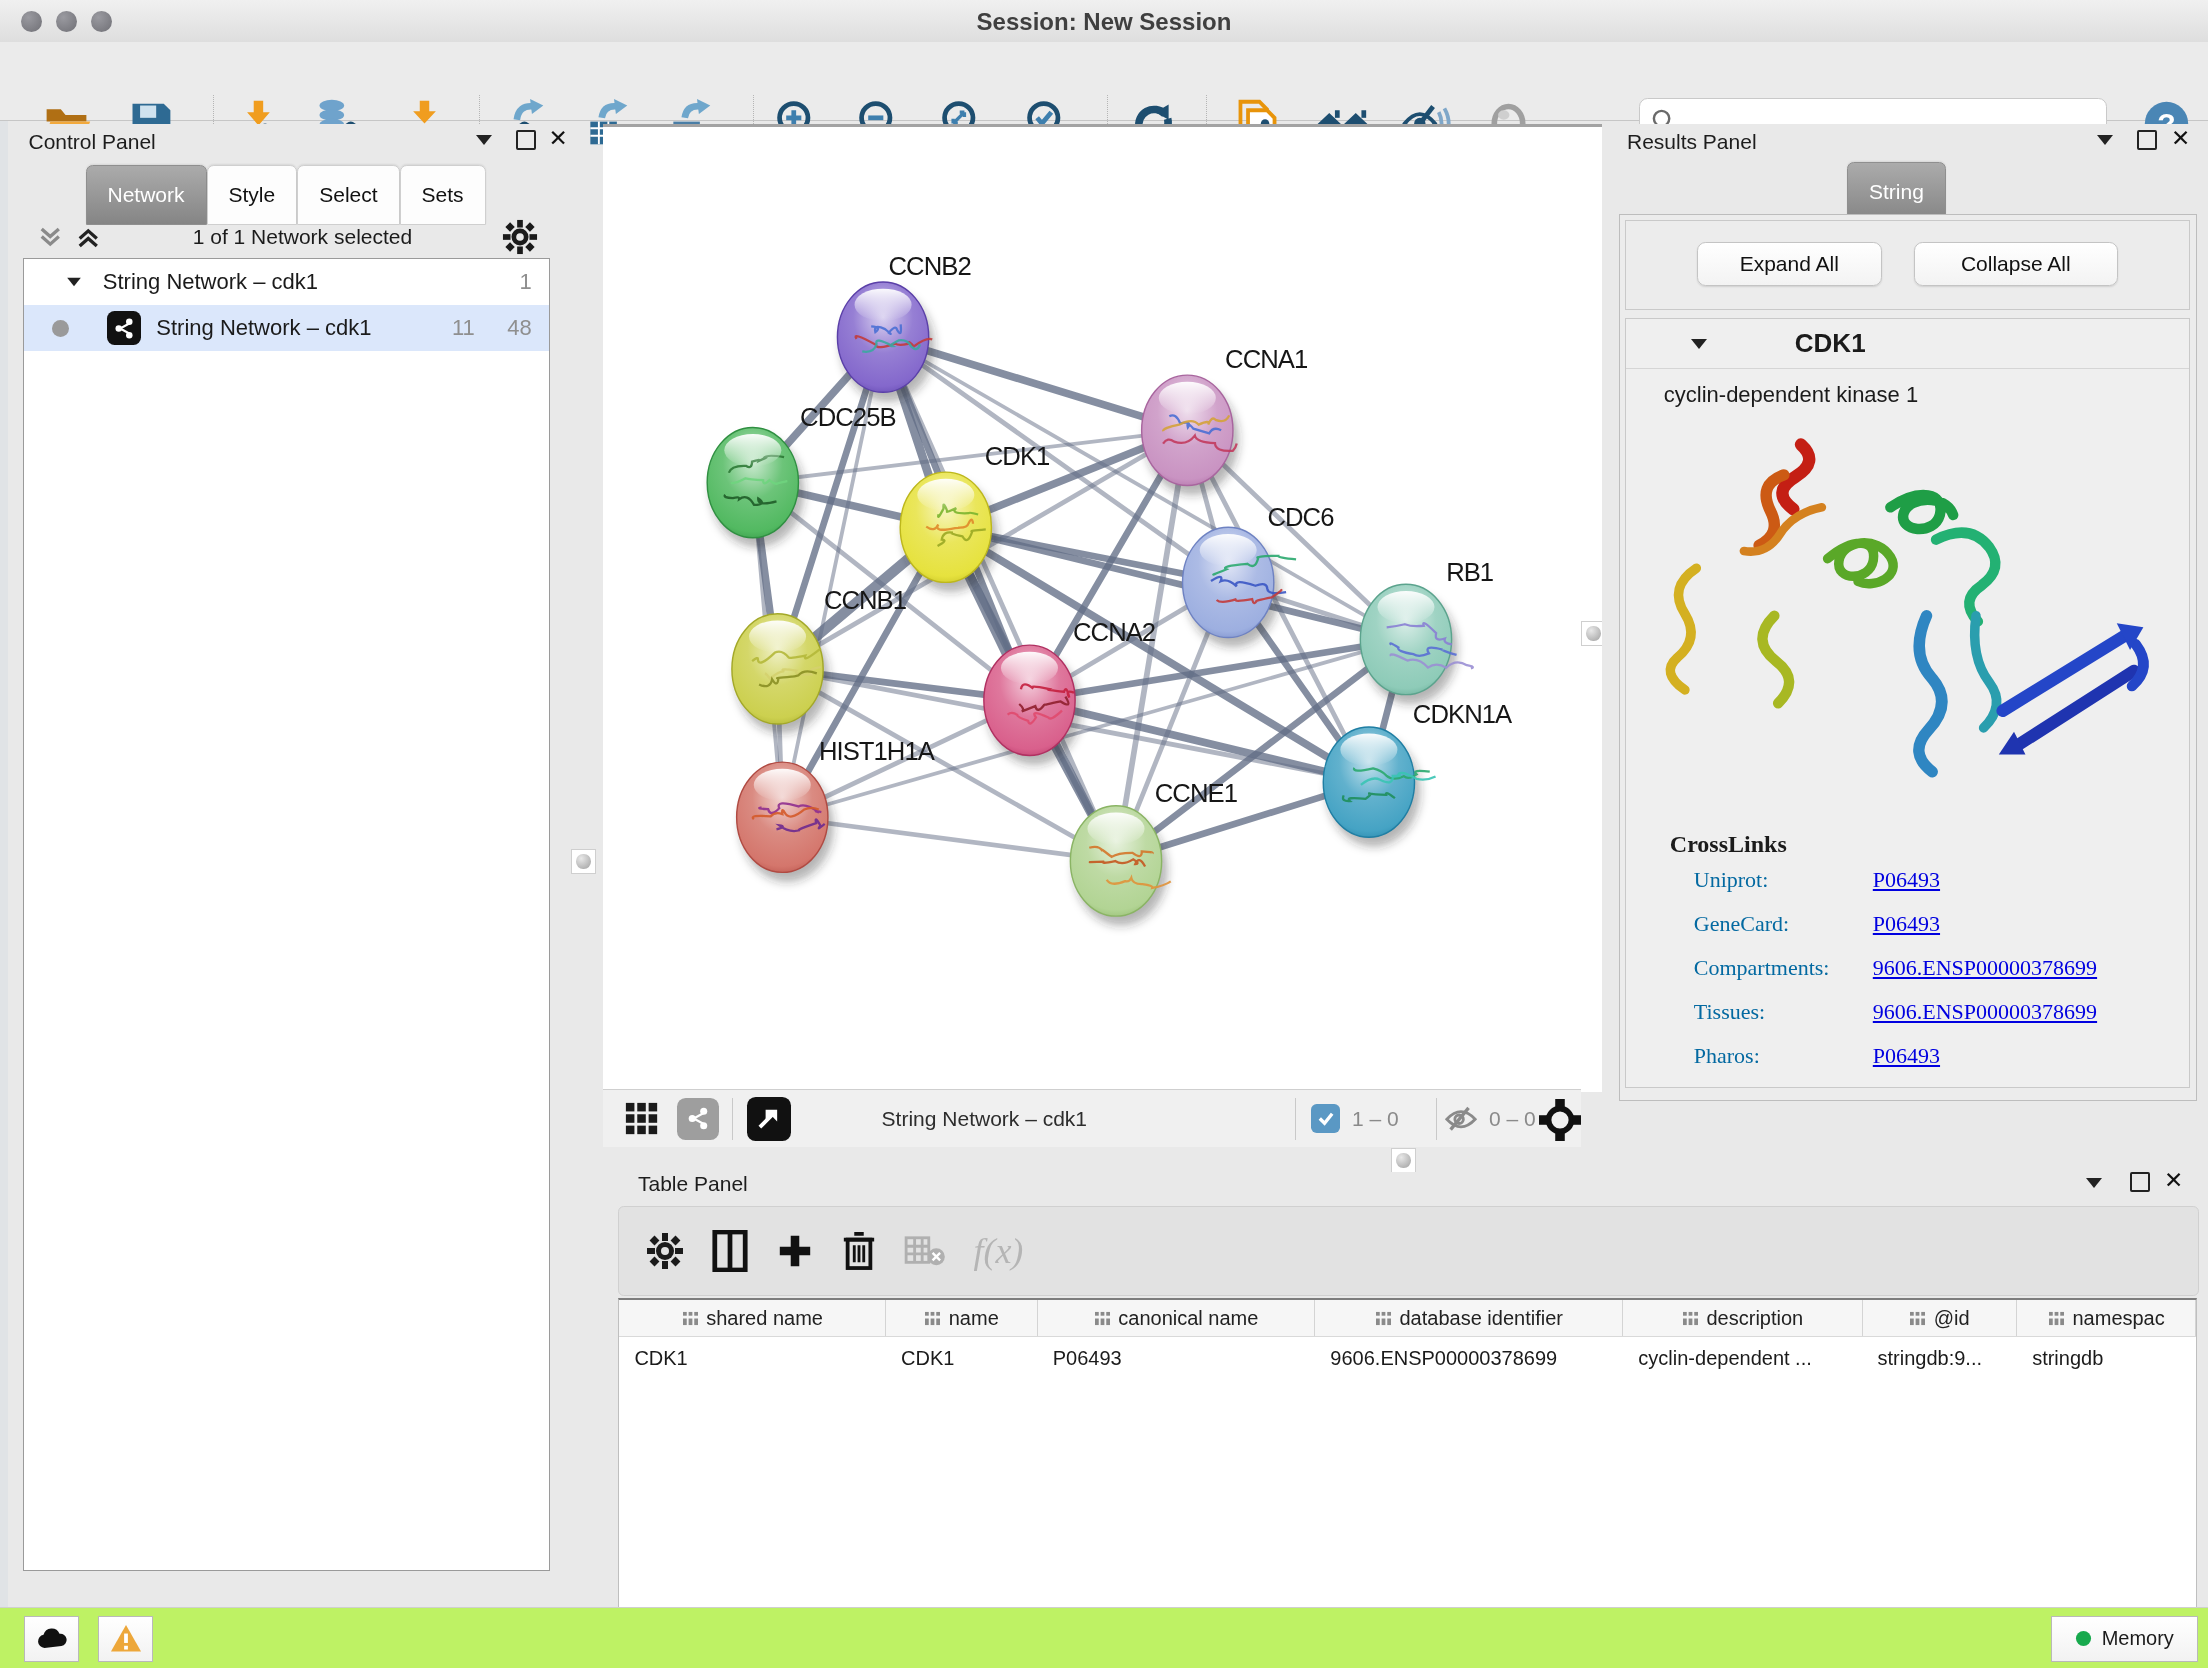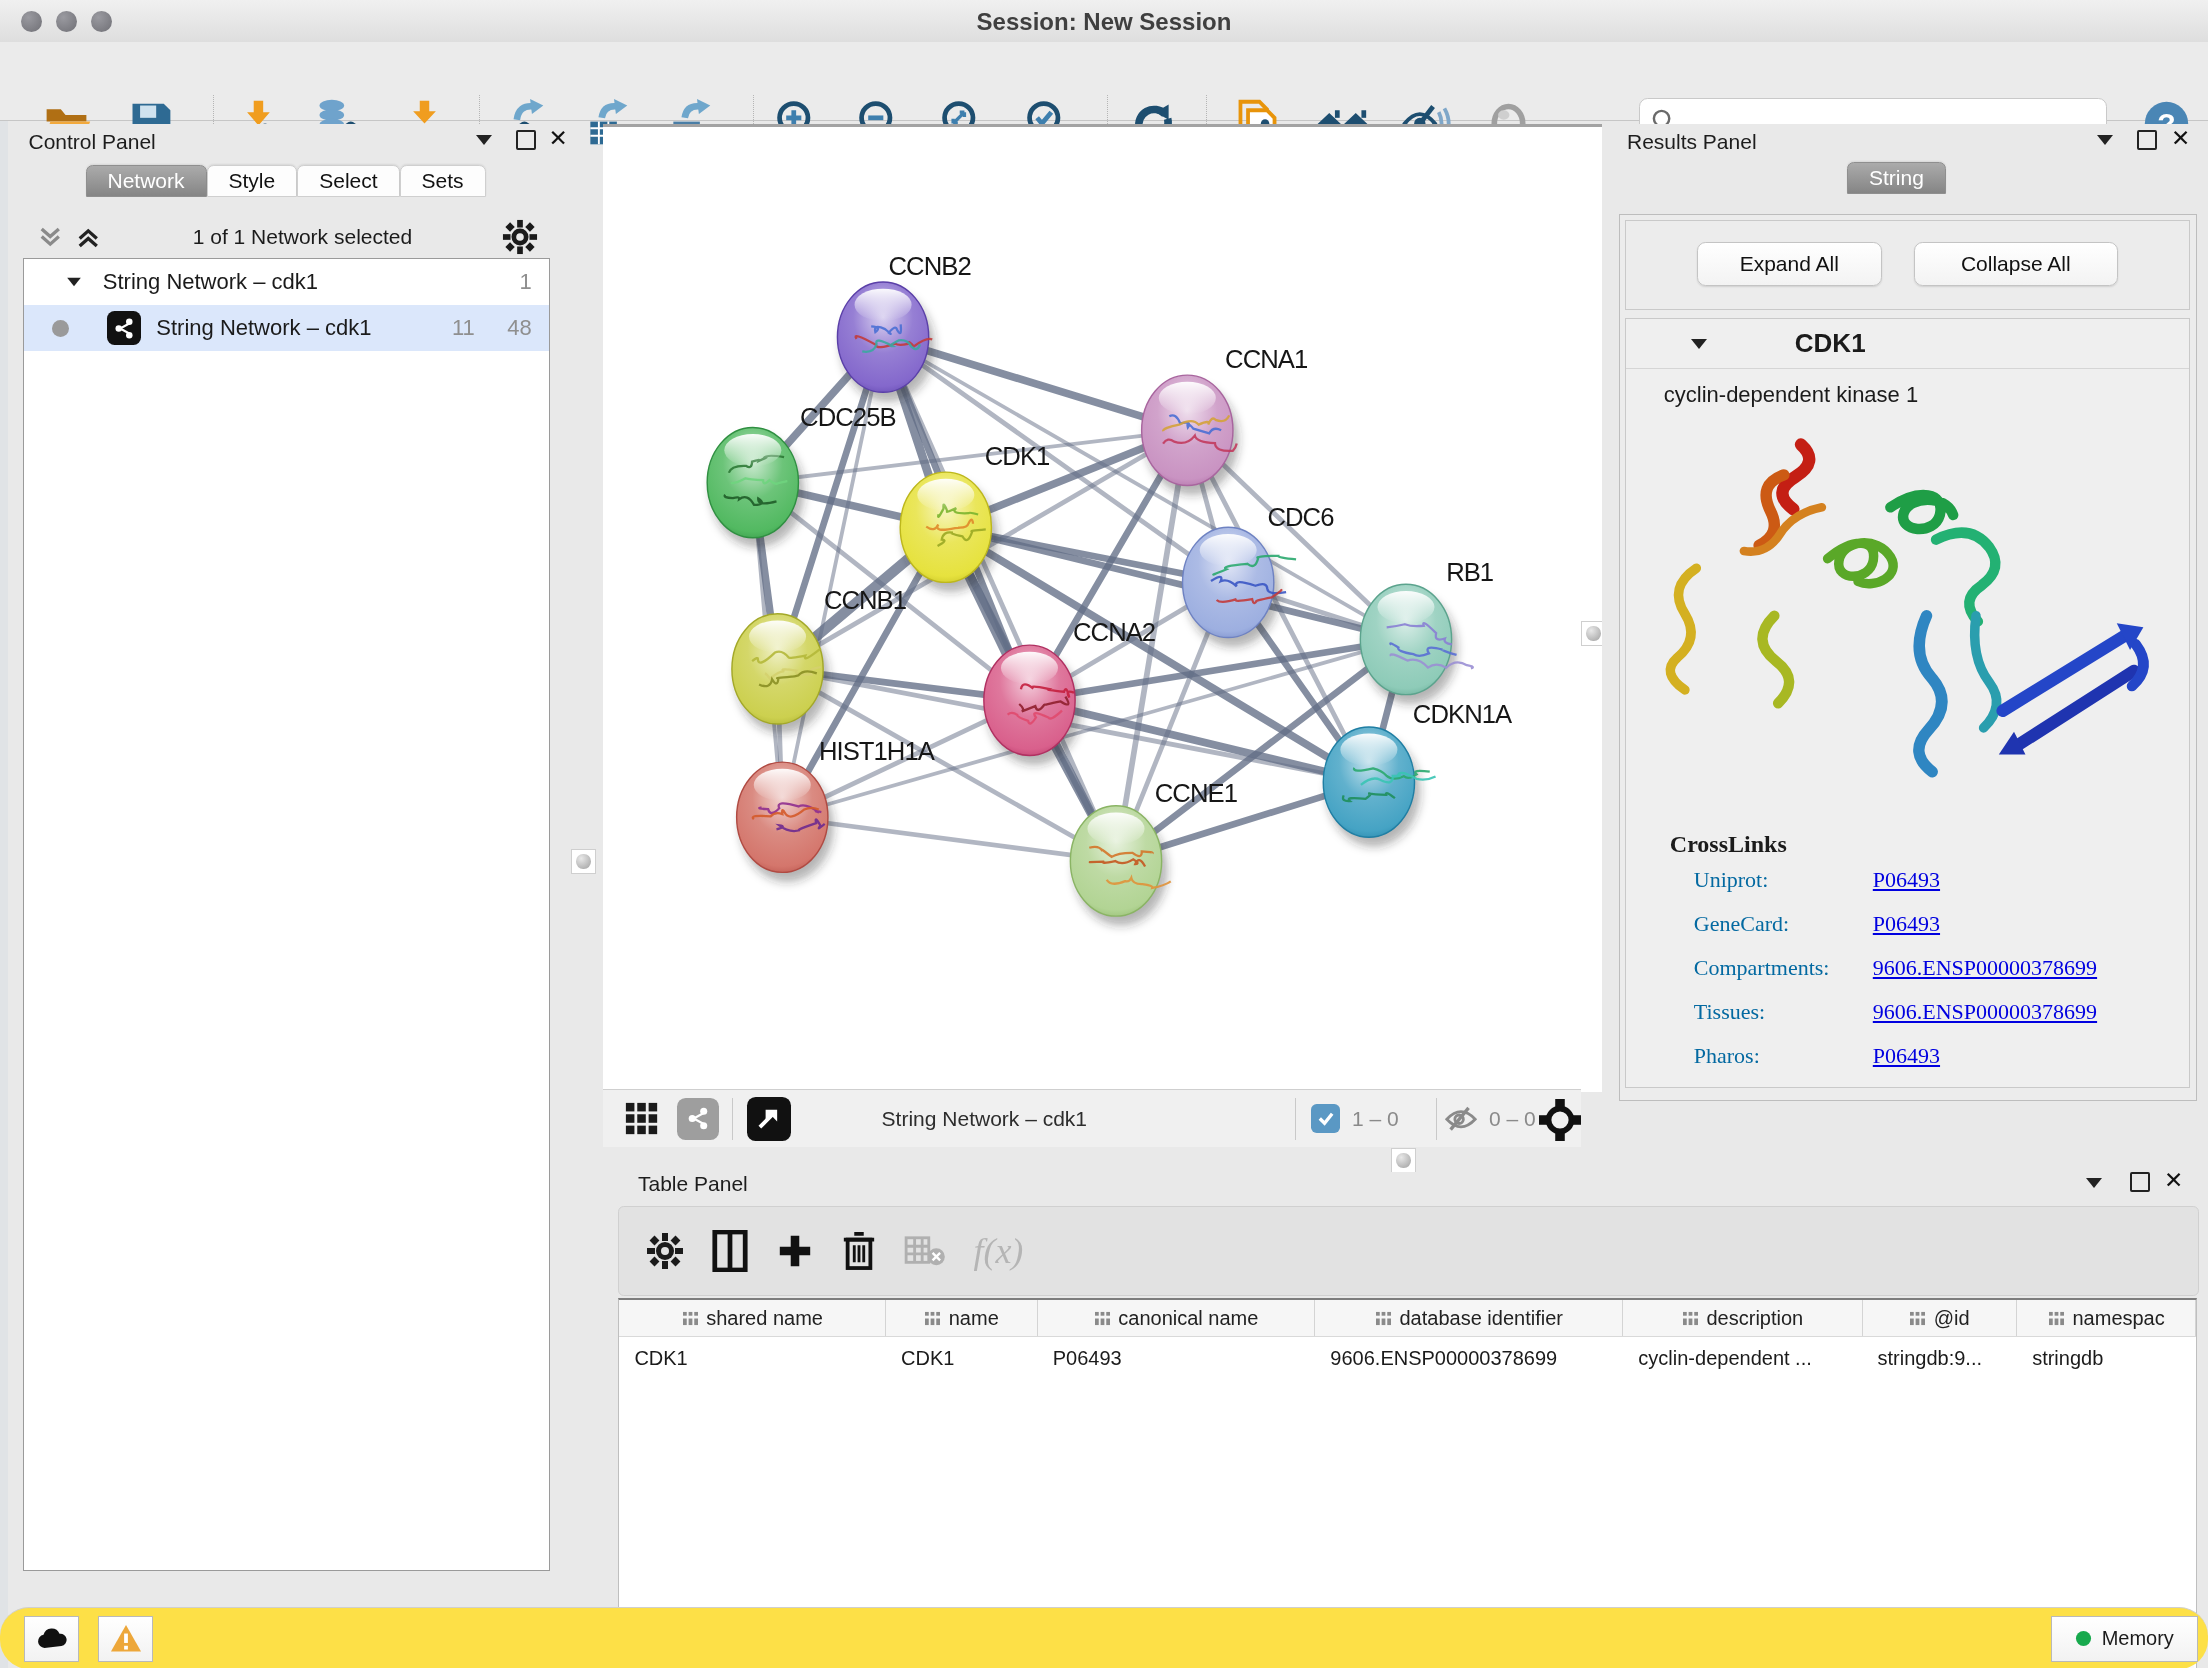--- a/index.html
+++ b/index.html
@@ -19,21 +19,21 @@
   .searchbox{left:1639px;top:56px;width:468px;height:44px;background:#fff;border:1.9px solid #c9c9c9;
              border-radius:8.6px;display:flex;align-items:center;padding-left:11.4px;box-sizing:border-box;}
   .searchbox input{border:none;outline:none;font-size:20px;width:399px;background:transparent;margin-left:7.6px;}
   
   .phead{font-size:21px;color:#1d1d1d;}
   .pico{display:inline-block;}
   .tri{width:0;height:0;border-left:8.6px solid transparent;border-right:8.6px solid transparent;border-top:10.5px solid #222;}
   .flt{width:16px;height:16px;border:2.4px solid #222;border-radius:1.9px;}
   .xic{font-size:23px;font-weight:bold;color:#111;line-height:16px;}
   .tab{display:inline-block;border:1px solid #cfcfcf;background:#fdfdfd;color:#111;text-align:center;
-       font-size:21px;padding:3px 21px;border-radius:6.7px 6.7px 0 0;box-shadow:0 -1px 1.9px rgba(0,0,0,.08);}
+       font-size:21px;padding:17px 21px;border-radius:6.7px 6.7px 0 0;box-shadow:0 -1px 1.9px rgba(0,0,0,.08);}
   .tab.sel{background:linear-gradient(#ababab,#858585);color:#fff;border-color:#8f8f8f;}
   .btn{background:linear-gradient(#ffffff,#f3f3f3);border:1px solid #c4c4c4;border-radius:8.6px;
        font-size:21px;text-align:center;color:#111;box-shadow:0 1px 1.9px rgba(0,0,0,.12);}
   
   .cpanel{left:9.5px;top:124px;width:554px;height:1459px;background:#e9e9e9;}
   .cp-tabs{left:76px;top:41px;position:absolute;}
   .cp-sub{left:13.3px;top:91px;width:525px;height:44px;position:absolute;display:flex;align-items:center;}
   .cp-tree{left:13.3px;top:134px;width:525px;height:1311px;position:absolute;background:#fff;border:1.9px solid #9a9a9a;}
   .trow{height:46px;display:flex;align-items:center;font-size:22px;position:relative;}
   .trow .cnt{color:#8f8f8f;}
@@ -65,21 +65,21 @@
   .thead{display:flex;height:36px;background:#f6f6f6;border-bottom:1.9px solid #d9d9d9;}
   .th{display:flex;align-items:center;justify-content:center;font-size:20px;color:#222;
       border-right:1px solid #d4d4d4;box-sizing:border-box;gap:7.6px;overflow:hidden;white-space:nowrap;}
   .trow2{display:flex;height:42px;}
   .td{font-size:20px;display:flex;align-items:center;padding-left:15px;box-sizing:border-box;
       overflow:hidden;white-space:nowrap;}
   .hscroll{left:13.3px;top:471px;width:1575px;height:25px;position:absolute;background:#fafafa;border-top:1px solid #e2e2e2;}
   .hthumb{left:13.3px;top:2.9px;width:158px;height:19px;position:absolute;background:#c6c6c6;border-radius:9.5px;}
   .tbl-tabs{left:0;top:377px;width:1603px;position:absolute;text-align:center;}
   
-  .statusbar{left:0;top:1607px;width:2208px;height:61px;background:#fde047;border-top:1px solid #cfcfcf;border-radius:29px;}
+  .statusbar{left:0;top:1607px;width:2208px;height:61px;background:#bef264;border-top:1px solid #cfcfcf;}
   .sbtn{top:7.6px;height:44px;background:linear-gradient(#ffffff,#f2f2f2);border:1.9px solid #b9b9b9;
         display:flex;align-items:center;justify-content:center;}
   .memtxt{font-size:20px;margin-left:9.5px;}
   .sliver{left:0;top:0;width:7.6px;height:1668px;background:#e0e3e6;}
   svg{display:block;}
   text.nlabel{font-size:27px;letter-spacing:-1px;fill:#161616;}
 </style>
 </head>
 <body>
 

